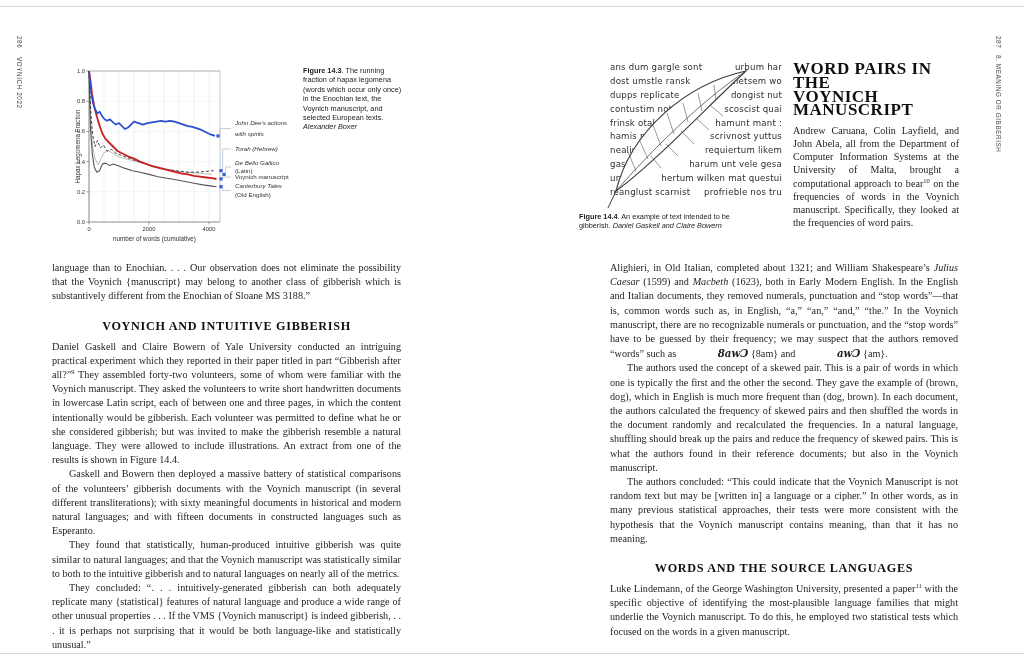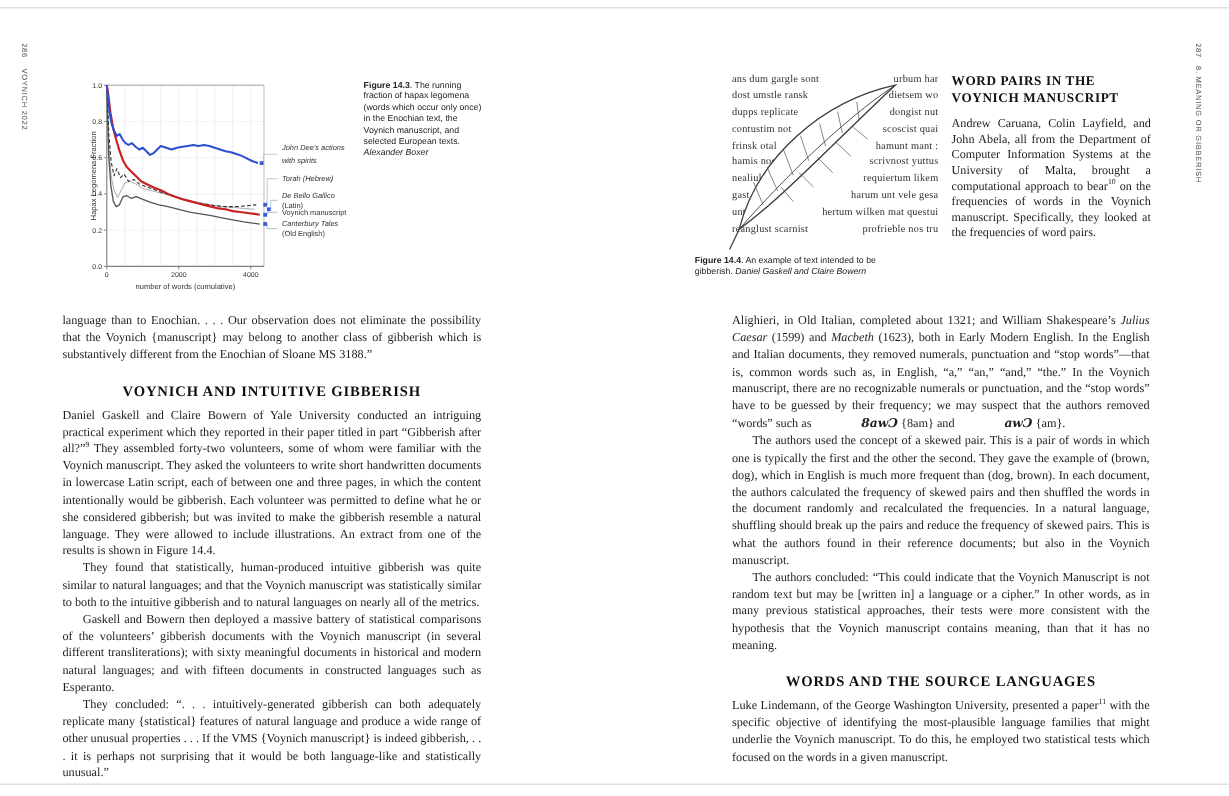--- a/index.html
+++ b/index.html
@@ -11,31 +11,31 @@
   .serifblock{position:absolute;font-family:"Liberation Serif",serif;color:#1d1d1d;
               font-size:10.2px;line-height:14.2px;text-align:justify;}
   .serifblock p{margin:0;}
   .serifblock p.ind{text-indent:17px;}
   sup{vertical-align:super;font-size:64%;line-height:0;}
   .sec-head{font-family:"Liberation Serif",serif;font-weight:bold;font-size:12.2px;
             letter-spacing:0.7px;color:#101010;margin:15px 0 7px 0;text-align:center;line-height:14px;}
   .voy{font-family:"DejaVu Serif",serif;font-style:italic;font-weight:600;margin-left:39px;}
   
   #rp-column{line-height:13.1px;font-size:10.1px;}
-  .col-head{font-family:"Liberation Serif",serif;font-weight:bold;font-size:11px;
+  .col-head{font-family:"Liberation Serif",serif;font-weight:bold;font-size:17px;
             letter-spacing:0.5px;color:#101010;line-height:13.8px;text-align:left;margin-bottom:7px;}
   
   .fig-cap{position:absolute;font-family:"Liberation Sans",sans-serif;font-size:7.3px;
            line-height:9.4px;color:#222;text-align:left;}
   .fig-cap b{font-weight:bold;}
   .fig-cap i{font-style:italic;}
   
   #hw-block{position:absolute;left:610px;top:60px;width:172px;
             font-family:"DejaVu Sans",sans-serif;font-size:8.6px;color:#2e2e2e;letter-spacing:0.2px;}
-  .hw-line{display:flex;justify-content:space-between;height:13.9px;align-items:flex-start;font-family:Liberation Serif, serif;}
+  .hw-line{display:flex;justify-content:space-between;height:13.9px;align-items:center;}
   #leaf-svg{position:absolute;left:606px;top:56px;pointer-events:none;}
   
   #chart-svg{position:absolute;left:75px;top:54px;}
 </style>
 </head>
 <body>
 
 <div id="spread">
   <div class="edge" style="top:6px"></div>
   <div class="edge" style="top:653px"></div>
@@ -111,22 +111,22 @@
 
   <div class="fig-cap" style="left:303px;top:66px;width:103px">
     <b>Figure 14.3</b><span>. The running fraction of hapax legomena (words which occur only once) in the Enochian text, the Voynich manuscript, and selected European texts. </span><i>Alexander Boxer</i>
   </div>
 
   <div class="serifblock" style="left:52px;top:261px;width:349px">
     <p>language than to Enochian. . . . Our observation does not eliminate the possibility that the Voynich {manuscript} may belong to another class of gibberish which is substantively different from the Enochian of Sloane MS 3188.”</p>
     <div class="sec-head">VOYNICH AND INTUITIVE GIBBERISH</div>
     <div>
         <p>Daniel Gaskell and Claire Bowern of Yale University conducted an intriguing practical experiment which they reported in their paper titled in part “Gibberish after all?”<sup>9</sup> They assembled forty-two volunteers, some of whom were familiar with the Voynich manuscript. They asked the volunteers to write short handwritten documents in lowercase Latin script, each of between one and three pages, in which the content intentionally would be gibberish. Each volunteer was permitted to define what he or she considered gibberish; but was invited to make the gibberish resemble a natural language. They were allowed to include illustrations. An extract from one of the results is shown in Figure 14.4.</p>
+        <p class="ind">Gaskell and Bowern then deployed a massive battery of statistical comparisons of the volunteers’ gibberish documents with the Voynich manuscript (in several different transliterations); with sixty meaningful documents in historical and modern natural languages; and with fifteen documents in constructed languages such as Esperanto.</p>
         <p class="ind">They found that statistically, human-produced intuitive gibberish was quite similar to natural languages; and that the Voynich manuscript was statistically similar to both to the intuitive gibberish and to natural languages on nearly all of the metrics.</p>
-        <p class="ind">Gaskell and Bowern then deployed a massive battery of statistical comparisons of the volunteers’ gibberish documents with the Voynich manuscript (in several different transliterations); with sixty meaningful documents in historical and modern natural languages; and with fifteen documents in constructed languages such as Esperanto.</p>
         <p class="ind">They concluded: “. . . intuitively-generated gibberish can both adequately replicate many {statistical} features of natural language and produce a wide range of other unusual properties . . . If the VMS {Voynich manuscript} is indeed gibberish, . . . it is perhaps not surprising that it would be both language-like and statistically unusual.”</p>
       </div>
   </div>
 
   <div id="hw-block">
     <div>
         <div class="hw-line">
           <span>ans dum gargle sont</span>
           <span>urbum har</span>
         </div>

